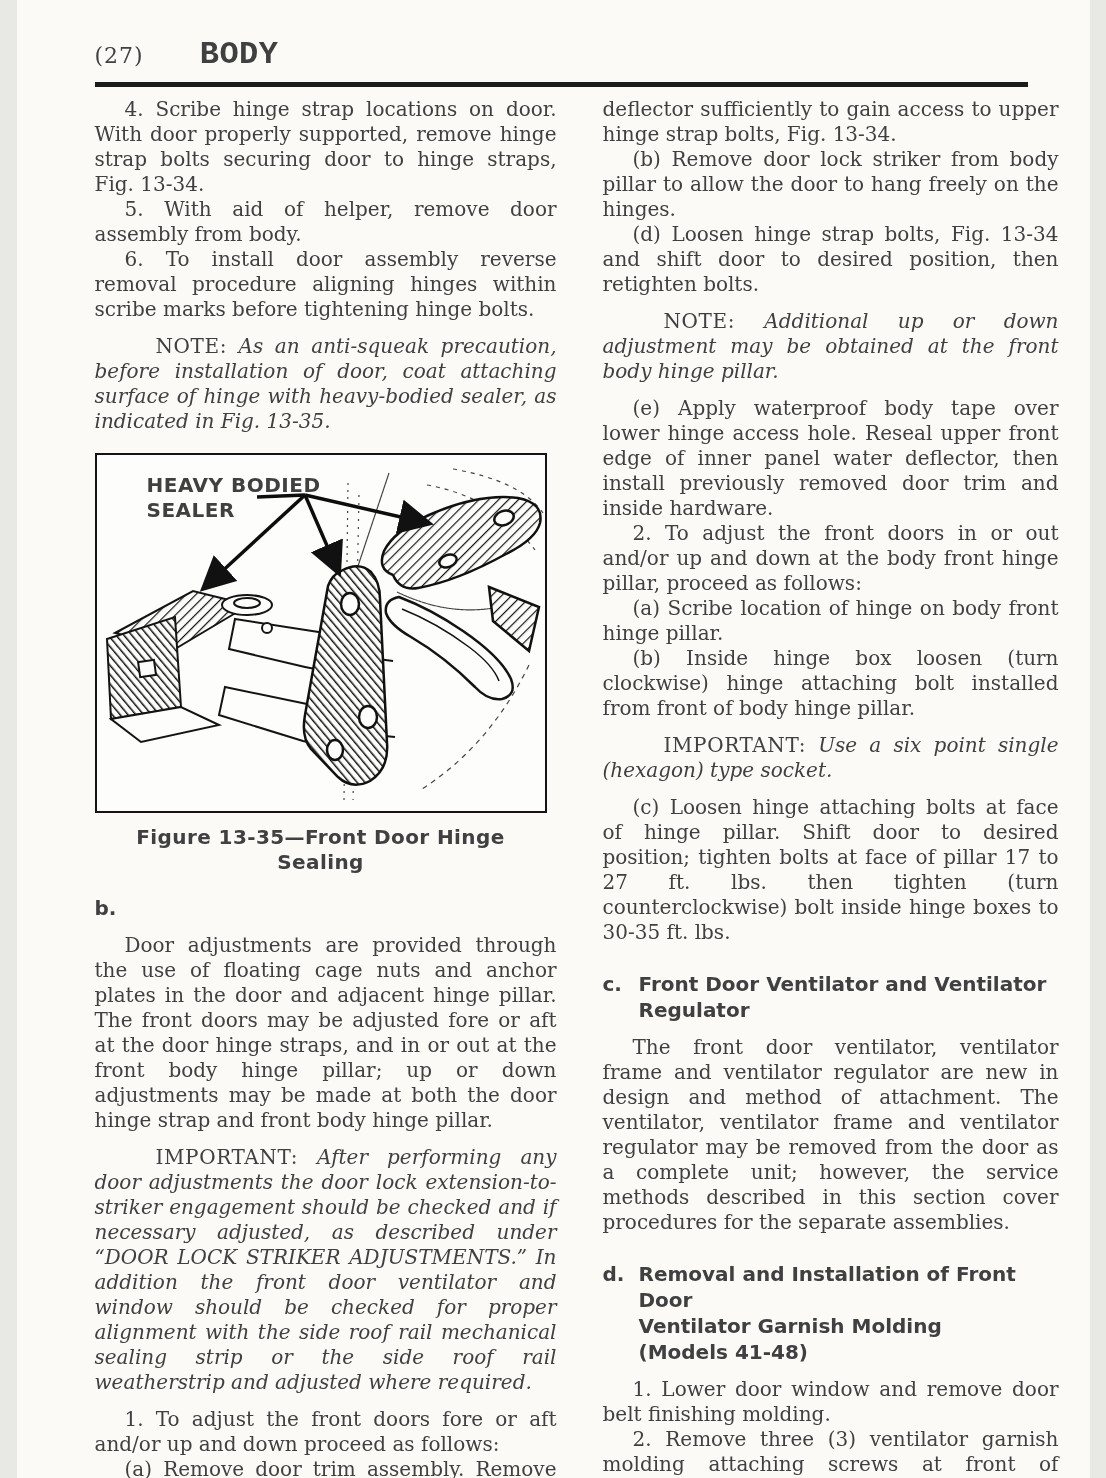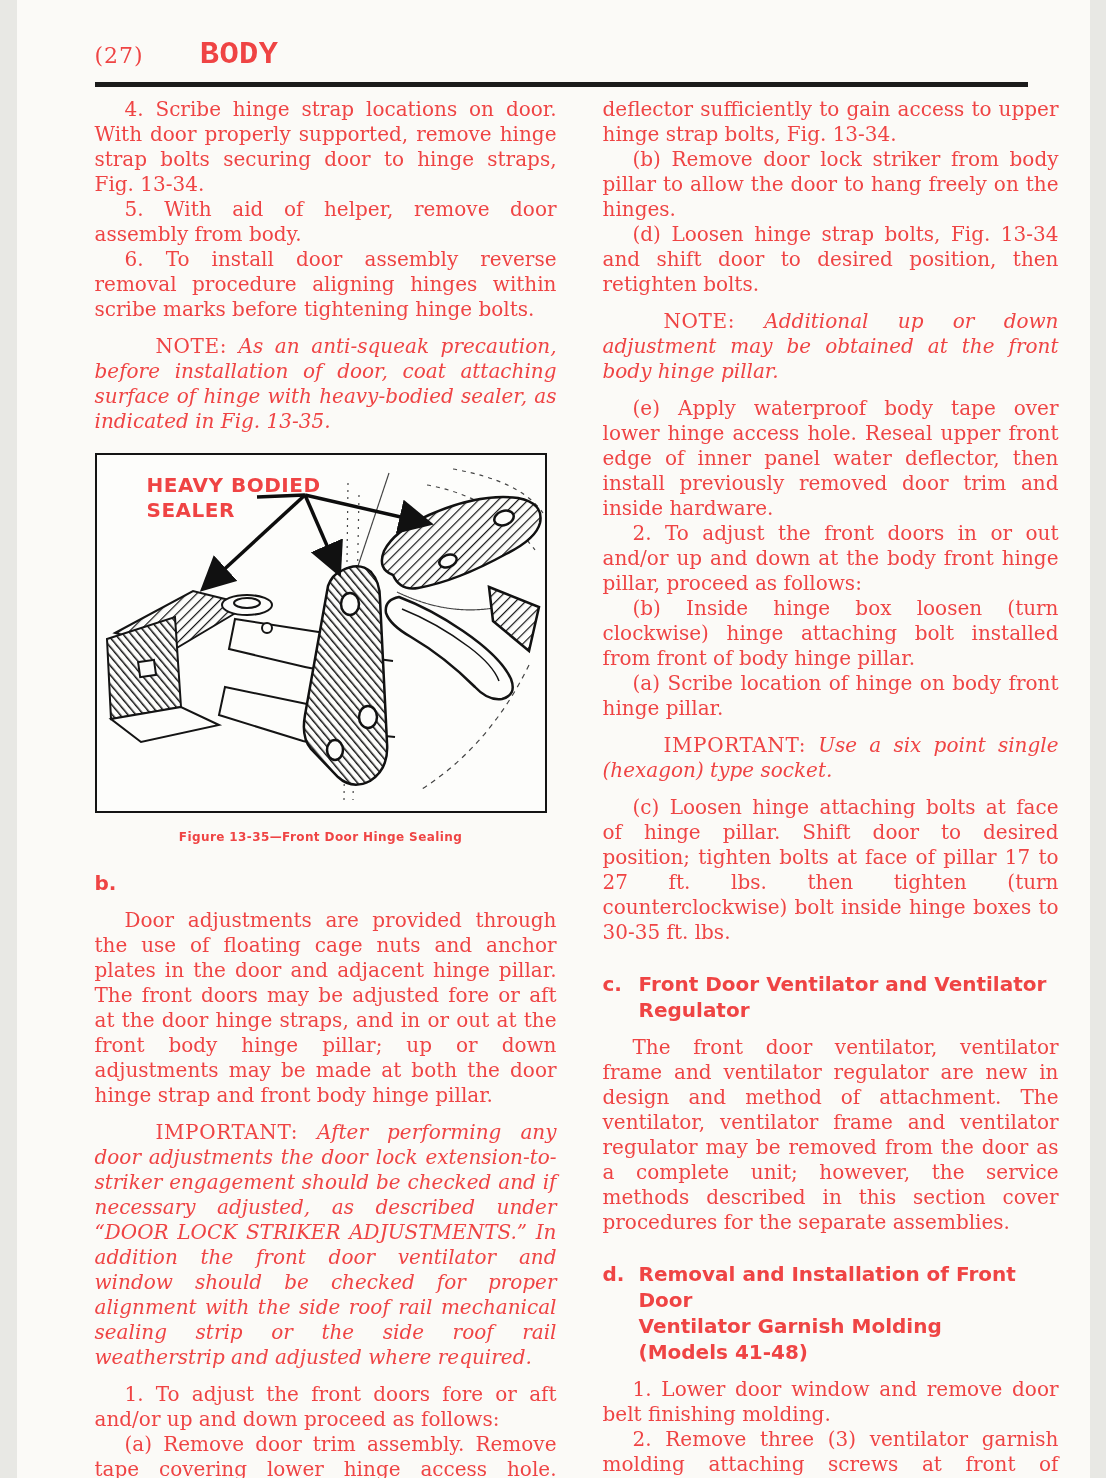--- a/index.html
+++ b/index.html
@@ -1,18 +1,18 @@
 <!DOCTYPE html>
 <html><head>
 <meta charset="utf-8">
 <style>
   html,body{margin:0;padding:0;background:#e8e8e4;}
   .page{
     position:relative;width:1073px;height:1478px;margin:0 auto;
-    background:#fbfaf7;color:#ef4444;
+    background:#fbfaf7;color:#404040;
     font-family:"DejaVu Serif", serif;overflow:hidden;
   }
   
   .header{
     position:absolute;top:36px;left:78px;right:62px;
     display:flex;justify-content:space-between;align-items:baseline;
     border-bottom:5px solid #1b1b1b;padding-bottom:9px;
   }
   .header-left,.header-right{display:flex;align-items:baseline;}
   .page-ref{font-size:22px;letter-spacing:1px;}
@@ -57,21 +57,21 @@
     border:2px solid #141414;background:#fdfdfb;margin-top:19px;
   }
   .figure-box svg{position:absolute;inset:0;}
   .fig-label{
     position:absolute;top:18px;left:50px;
     font-family:"DejaVu Sans", sans-serif;font-weight:bold;
     font-size:20px;line-height:25px;white-space:pre-line;letter-spacing:0.5px;
   }
   .fig-caption{
     width:452px;text-align:center;margin:12px 0 8px;text-indent:0;
-    font-family:"DejaVu Sans", sans-serif;font-weight:bold;font-size:12px;
+    font-family:"DejaVu Sans", sans-serif;font-weight:bold;font-size:20px;
     letter-spacing:0.4px;
   }
 </style>
 </head>
 <body>
 
 <div class="page">
 
   <div class="header">
     <div class="header-left">
@@ -174,22 +174,22 @@
       <p class="body">(a) Remove door trim assembly. Remove tape covering lower hinge access hole. Detach upper front edge of door inner panel water</p>
     </div>
 
     <div class="col col-right">
       <p class="body noind">deflector sufficiently to gain access to upper hinge strap bolts, Fig. 13-34.</p>
       <p class="body">(b) Remove door lock striker from body pillar to allow the door to hang freely on the hinges.</p>
       <p class="body">(d) Loosen hinge strap bolts, Fig. 13-34 and shift door to desired position, then retighten bolts.</p>
       <p class="callout"><span class="c-label">NOTE:</span><span class="c-body"> Additional up or down adjustment may be obtained at the front body hinge pillar.</span></p>
       <p class="body">(e) Apply waterproof body tape over lower hinge access hole. Reseal upper front edge of inner panel water deflector, then install previously removed door trim and inside hardware.</p>
       <p class="body">2. To adjust the front doors in or out and/or up and down at the body front hinge pillar, proceed as follows:</p>
+      <p class="body">(a) Scribe location of hinge on body front hinge pillar.</p>
       <p class="body">(b) Inside hinge box loosen (turn clockwise) hinge attaching bolt installed from front of body hinge pillar.</p>
-      <p class="body">(a) Scribe location of hinge on body front hinge pillar.</p>
       <p class="callout"><span class="c-label">IMPORTANT:</span><span class="c-body"> Use a six point single (hexagon) type socket.</span></p>
       <p class="body">(c) Loosen hinge attaching bolts at face of hinge pillar. Shift door to desired position; tighten bolts at face of pillar 17 to 27 ft. lbs. then tighten (turn counterclockwise) bolt inside hinge boxes to 30-35 ft. lbs.</p>
 
       <div class="heading major">
         <span class="prefix">c.</span>
         <span class="title">Front Door Ventilator and Ventilator
 Regulator</span>
       </div>
       <p class="body">The front door ventilator, ventilator frame and ventilator regulator are new in design and method of attachment. The ventilator, ventilator frame and ventilator regulator may be removed from the door as a complete unit; however, the service methods described in this section cover procedures for the separate assemblies.</p>
 

